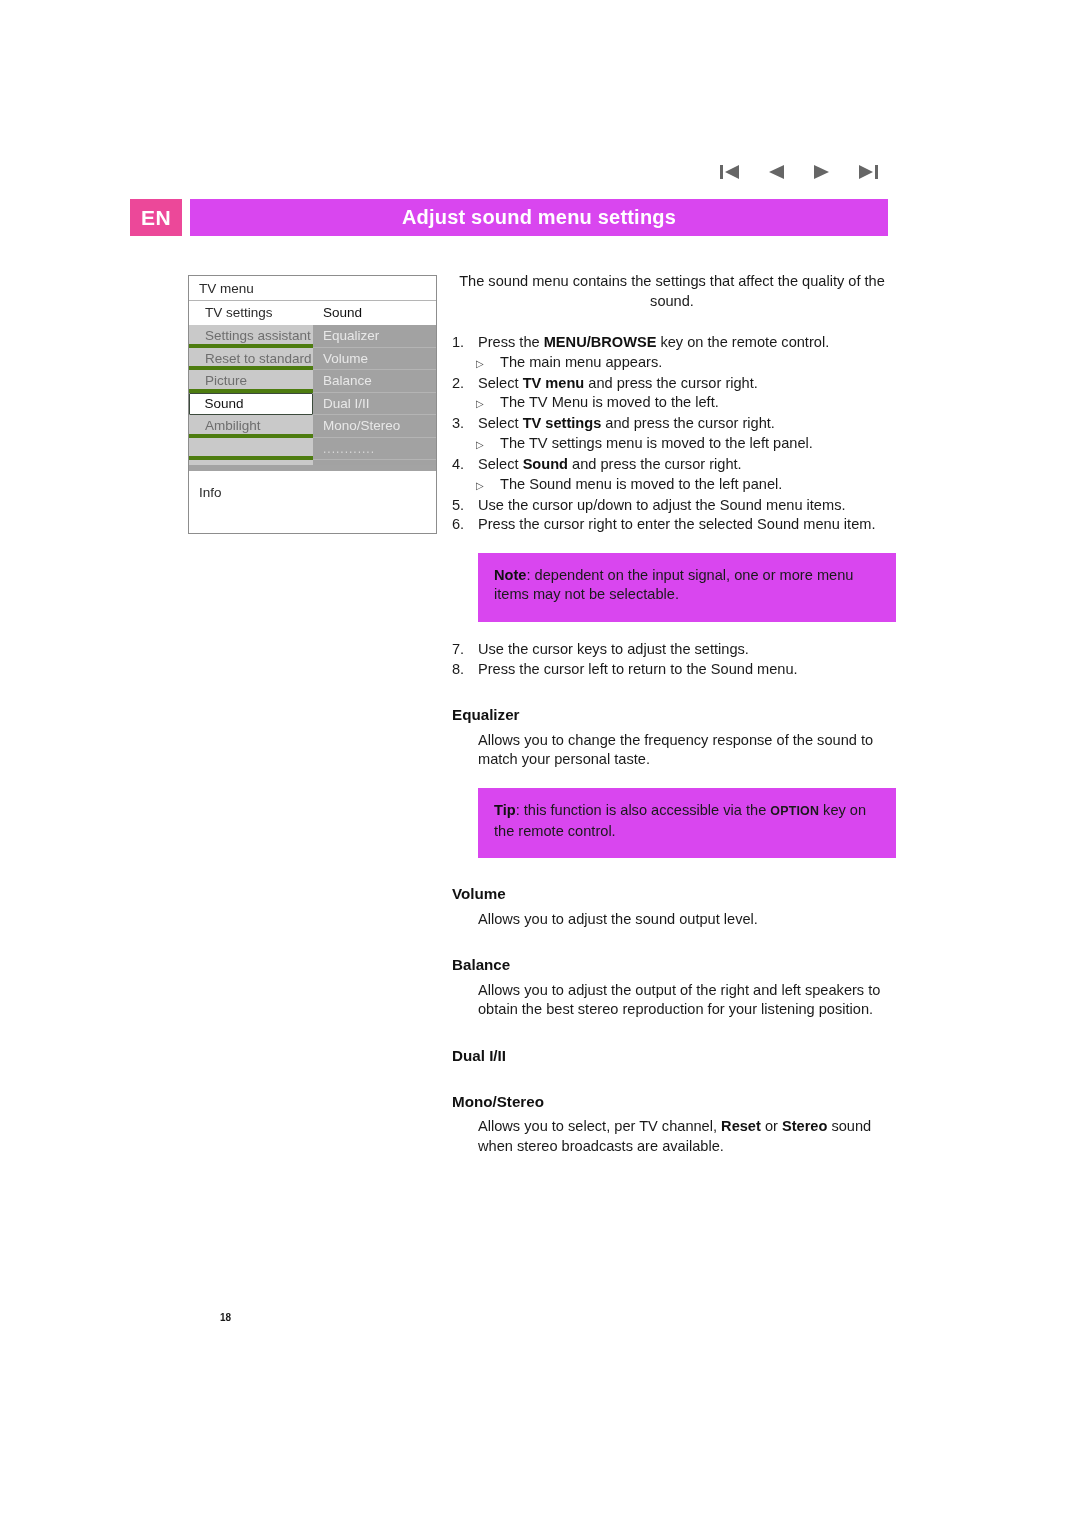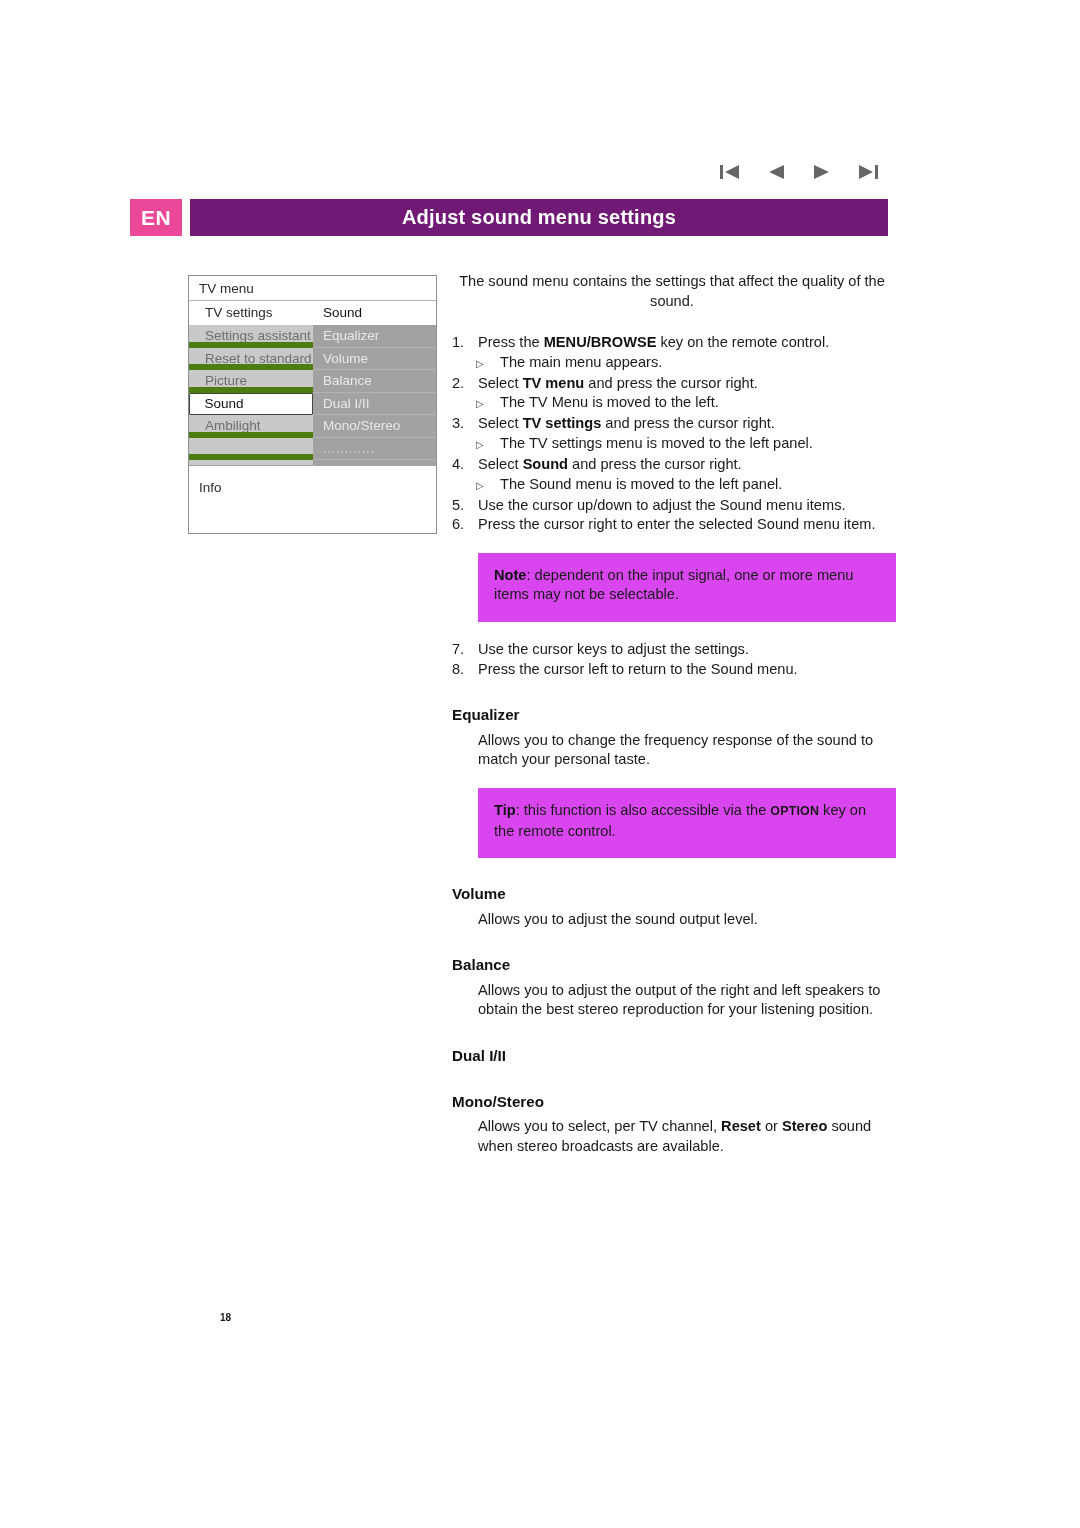--- a/index.html
+++ b/index.html
@@ -61,21 +61,21 @@
     display: flex;
     align-items: center;
     justify-content: center;
   }
   .title-bar {
     position: absolute;
     left: 190px;
     top: 199px;
     width: 698px;
     height: 37px;
-    background: #701a75;
+    background: #d946ef;
     color: #ffffff;
     font-size: 20px;
     font-weight: bold;
     letter-spacing: 0.2px;
     display: flex;
     align-items: center;
     justify-content: center;
   }
 
   
@@ -138,21 +138,21 @@
     height: 22.5px;
     line-height: 22.5px;
     box-sizing: border-box;
     font-size: 13.5px;
     white-space: nowrap;
     overflow: hidden;
   }
   .col-left .mrow {
     padding-left: 16px;
     color: #6e6e6e;
-    border-bottom: 6px solid #4d7c0f;
+    border-bottom: 4px solid #4d7c0f;
   }
   .col-right .mrow {
     padding-left: 10px;
     color: #e8e8e8;
     border-bottom: 1px solid #b4b4b4;
   }
   .col-right .mrow.dots {
     color: #d8d8d8;
     letter-spacing: 1px;
     font-size: 12px;
@@ -165,21 +165,21 @@
     line-height: 19.5px;
     padding-left: 14.5px;
   }
   .col-right .mrow.last,
   .col-left .mrow.last {
     border-bottom: none;
   }
   .tvmenu-foot {
     height: 66px;
     background: #ffffff;
-    border-top: 1px solid #a3a3a3;
+    border-top: 6px solid #a3a3a3;
     box-sizing: border-box;
     padding: 14px 0 0 10px;
     color: #2b2b2b;
     font-size: 13.5px;
   }
 
   
   .content {
     position: absolute;
     left: 452px;

